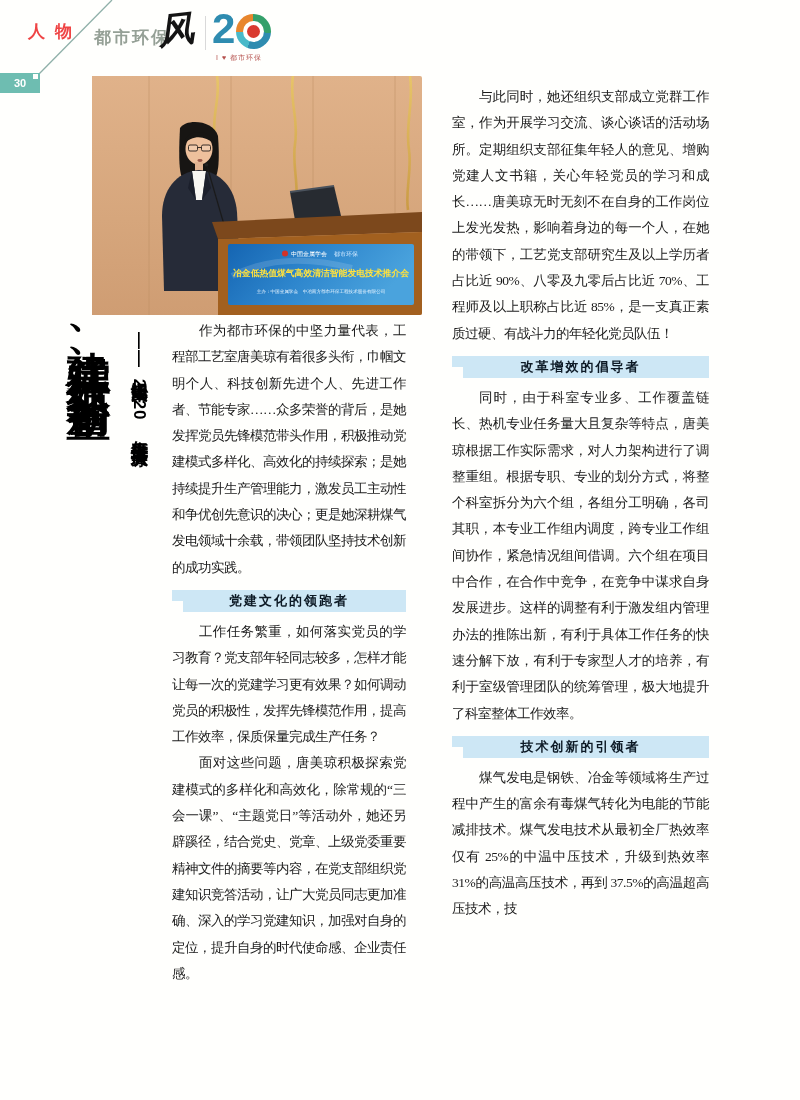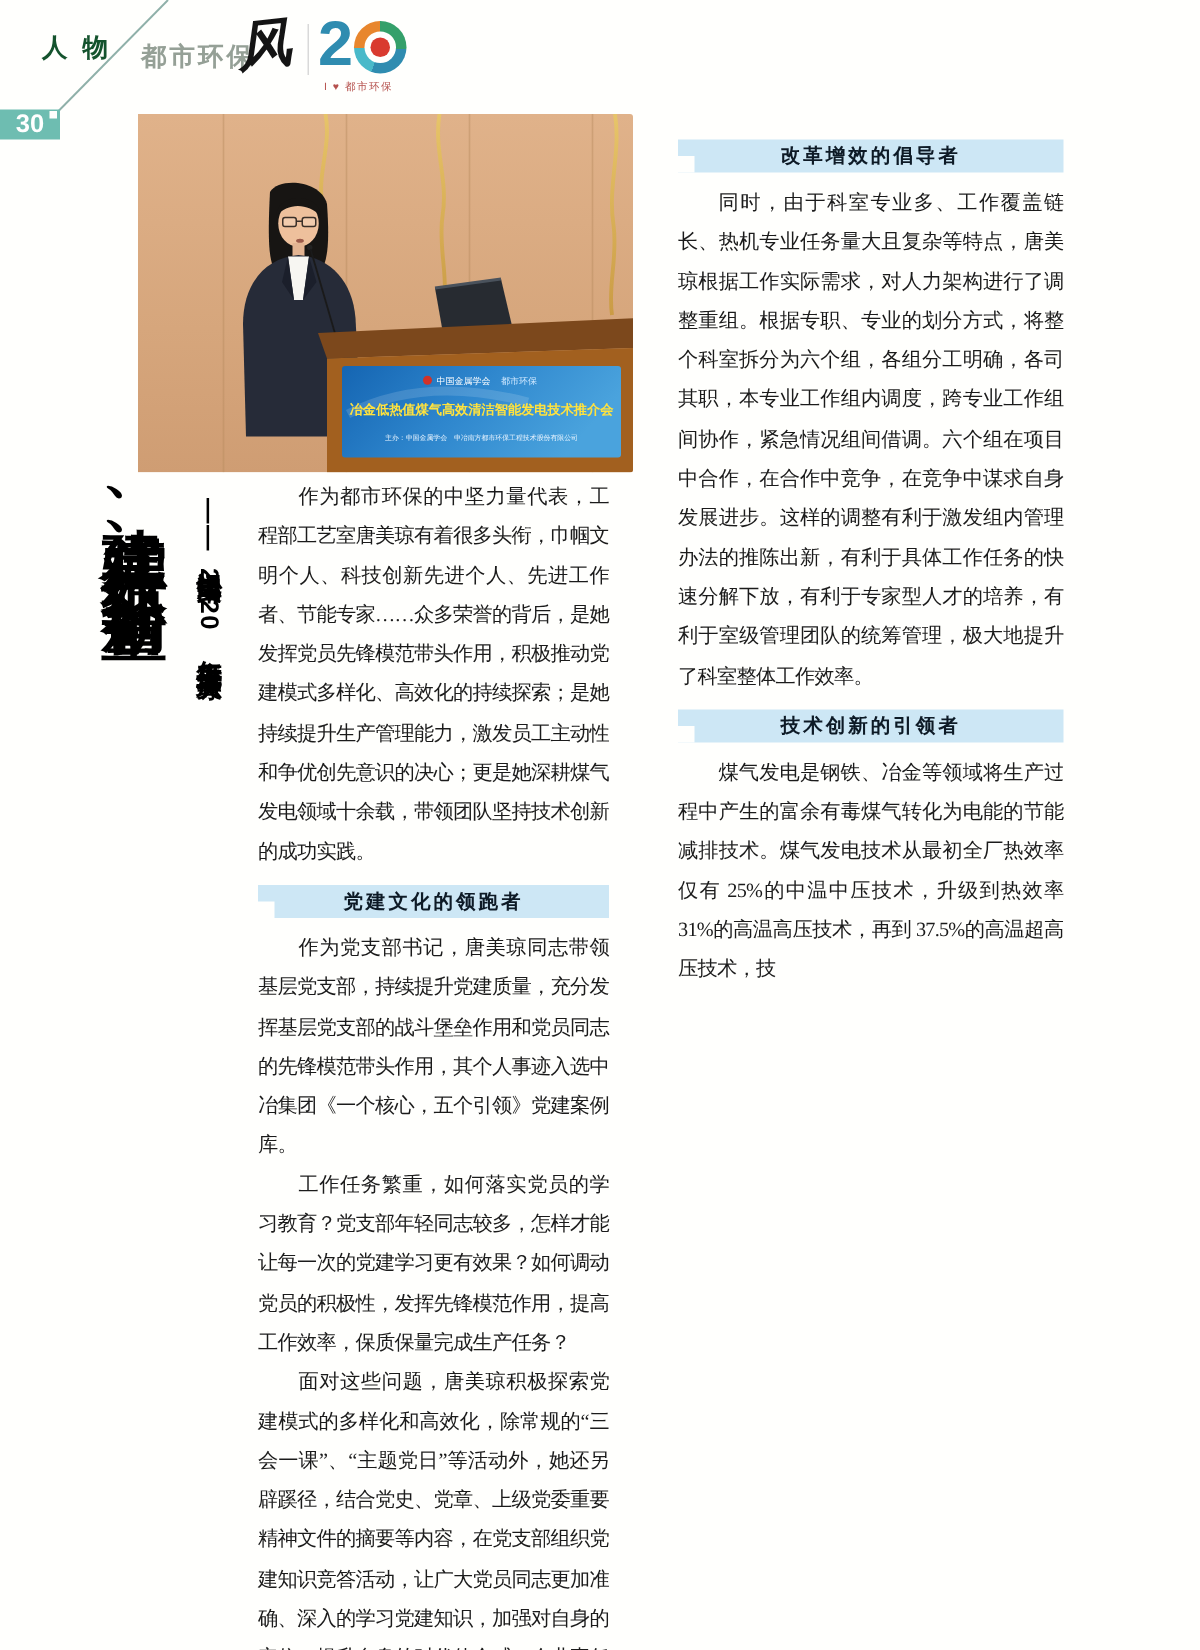--- a/index.html
+++ b/index.html
@@ -4,24 +4,24 @@
 <style>
   html,body{margin:0;padding:0;}
   body{
     width:800px;height:1100px;background:#fffffd;position:relative;overflow:hidden;
     font-family:"Liberation Serif", serif;color:#1b1b1b;
   }
   .abs{position:absolute;}
 
   
   #section-label{left:28px;top:20px;font-family:Liberation Sans, sans-serif;
-    font-weight:bold;font-size:17px;letter-spacing:10px;color:#14532d;}
+    font-weight:bold;font-size:17px;letter-spacing:10px;color:#ef4444;}
   #corner-line{left:0;top:0;}
   #page-num-box{left:0;top:73px;width:40px;height:20px;background:#6ebdb1;color:#fff;
-    font-family:"Liberation Sans",sans-serif;font-size:17px;font-weight:bold;
+    font-family:"Liberation Sans",sans-serif;font-size:11px;font-weight:bold;
     text-align:center;line-height:20px;}
   #page-num-box::after{content:'';position:absolute;right:2px;top:1px;width:5px;height:5px;background:#fffffd;}
   #magazine-logo{left:94px;top:26px;font-family:"Liberation Sans",sans-serif;
     font-weight:bold;font-size:17px;letter-spacing:2px;color:#95a096;}
   #calligraphy-mark{left:158px;top:6px;font-size:36px;font-style:italic;font-weight:bold;
     color:#141414;transform:rotate(-6deg);font-family:"Liberation Serif",serif;}
   #logo-divider{left:205px;top:16px;width:1px;height:34px;background:#d9d9d9;}
   #anniversary-logo{left:212px;top:8px;display:flex;align-items:center;}
   #anniv-two{font-family:"Liberation Sans",sans-serif;font-weight:900;font-size:42px;
     line-height:42px;color:#2f8cb0;}
@@ -145,22 +145,22 @@
 </div>
 
 <div class="abs" id="headline">
   <div id="headline-title">强党建、抓绩效、重创新</div>
   <div id="headline-subtitle">——记中冶集团 2020 年度先进工作者唐美琼</div>
 </div>
 
 <div class="col" id="article-column-1">
     <div class="p">作为都市环保的中坚力量代表，工程部工艺室唐美琼有着很多头衔，巾帼文明个人、科技创新先进个人、先进工作者、节能专家……众多荣誉的背后，是她发挥党员先锋模范带头作用，积极推动党建模式多样化、高效化的持续探索；是她持续提升生产管理能力，激发员工主动性和争优创先意识的决心；更是她深耕煤气发电领域十余载，带领团队坚持技术创新的成功实践。</div>
     <div class="h">党建文化的领跑者</div>
-    <div class="p">作为党支部书记，唐美琼同志带领基层党支部，持续提升党建质量，充分发挥基层党支部的战斗堡垒作用和党员同志的先锋模范带头作用，其个人事迹入选中冶集团《一个核心，五个引领》党建案例库。</div>
     <div class="p">工作任务繁重，如何落实党员的学习教育？党支部年轻同志较多，怎样才能让每一次的党建学习更有效果？如何调动党员的积极性，发挥先锋模范作用，提高工作效率，保质保量完成生产任务？</div>
     <div class="p">面对这些问题，唐美琼积极探索党建模式的多样化和高效化，除常规的“三会一课”、“主题党日”等活动外，她还另辟蹊径，结合党史、党章、上级党委重要精神文件的摘要等内容，在党支部组织党建知识竞答活动，让广大党员同志更加准确、深入的学习党建知识，加强对自身的定位，提升自身的时代使命感、企业责任感。</div>
   </div>
 <div class="col" id="article-column-2">
+    <div class="p">与此同时，她还组织支部成立党群工作室，作为开展学习交流、谈心谈话的活动场所。定期组织支部征集年轻人的意见、增购党建人文书籍，关心年轻党员的学习和成长……唐美琼无时无刻不在自身的工作岗位上发光发热，影响着身边的每一个人，在她的带领下，工艺党支部研究生及以上学历者占比近 90%、八零及九零后占比近 70%、工程师及以上职称占比近 85%，是一支真正素质过硬、有战斗力的年轻化党员队伍！</div>
     <div class="h">改革增效的倡导者</div>
     <div class="p">同时，由于科室专业多、工作覆盖链长、热机专业任务量大且复杂等特点，唐美琼根据工作实际需求，对人力架构进行了调整重组。根据专职、专业的划分方式，将整个科室拆分为六个组，各组分工明确，各司其职，本专业工作组内调度，跨专业工作组间协作，紧急情况组间借调。六个组在项目中合作，在合作中竞争，在竞争中谋求自身发展进步。这样的调整有利于激发组内管理办法的推陈出新，有利于具体工作任务的快速分解下放，有利于专家型人才的培养，有利于室级管理团队的统筹管理，极大地提升了科室整体工作效率。</div>
     <div class="h">技术创新的引领者</div>
     <div class="p">煤气发电是钢铁、冶金等领域将生产过程中产生的富余有毒煤气转化为电能的节能减排技术。煤气发电技术从最初全厂热效率仅有 25%的中温中压技术，升级到热效率 31%的高温高压技术，再到 37.5%的高温超高压技术，技</div>
   </div>
 
 </body></html>

